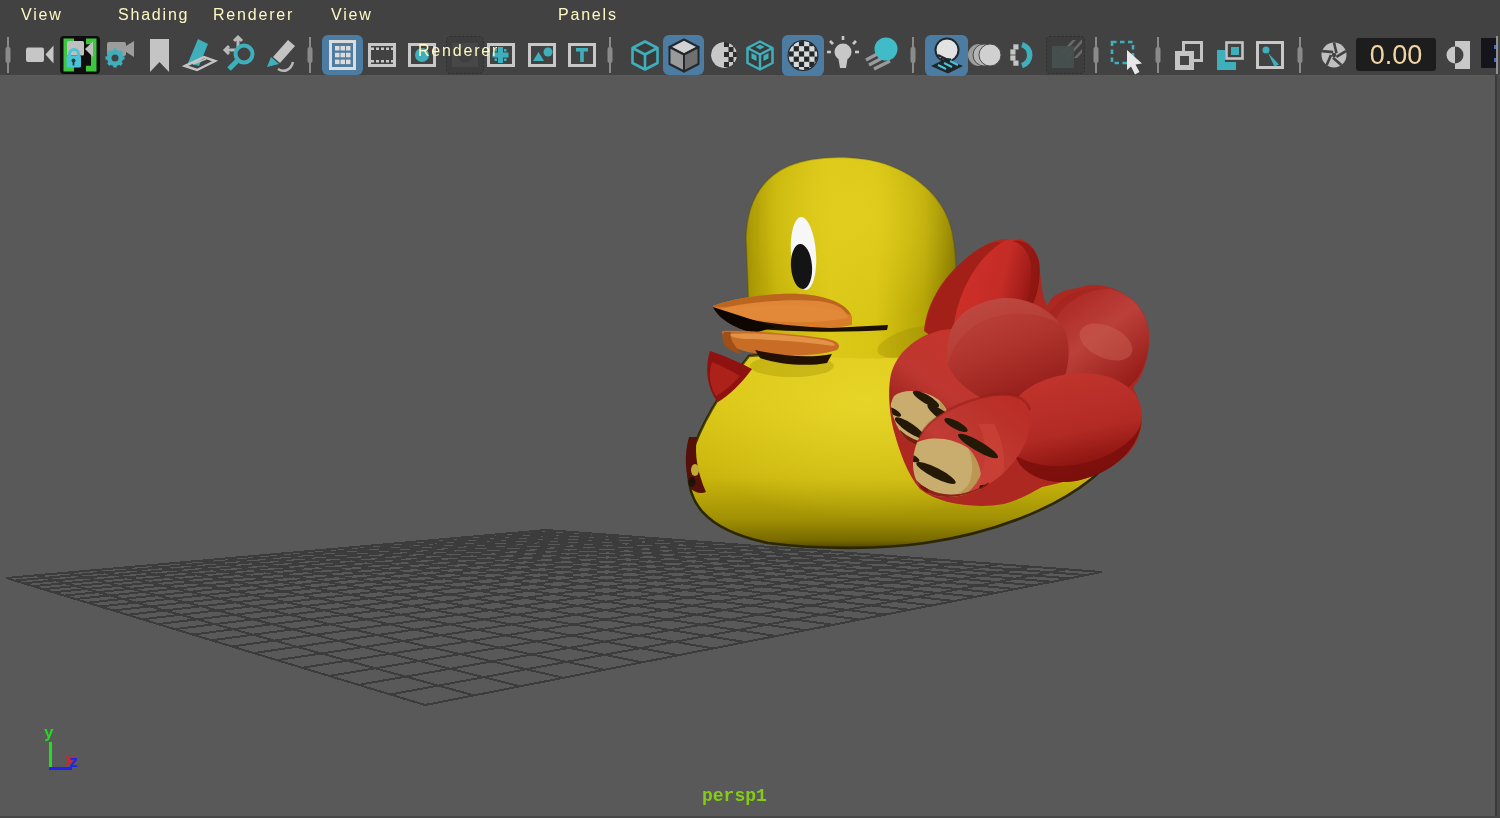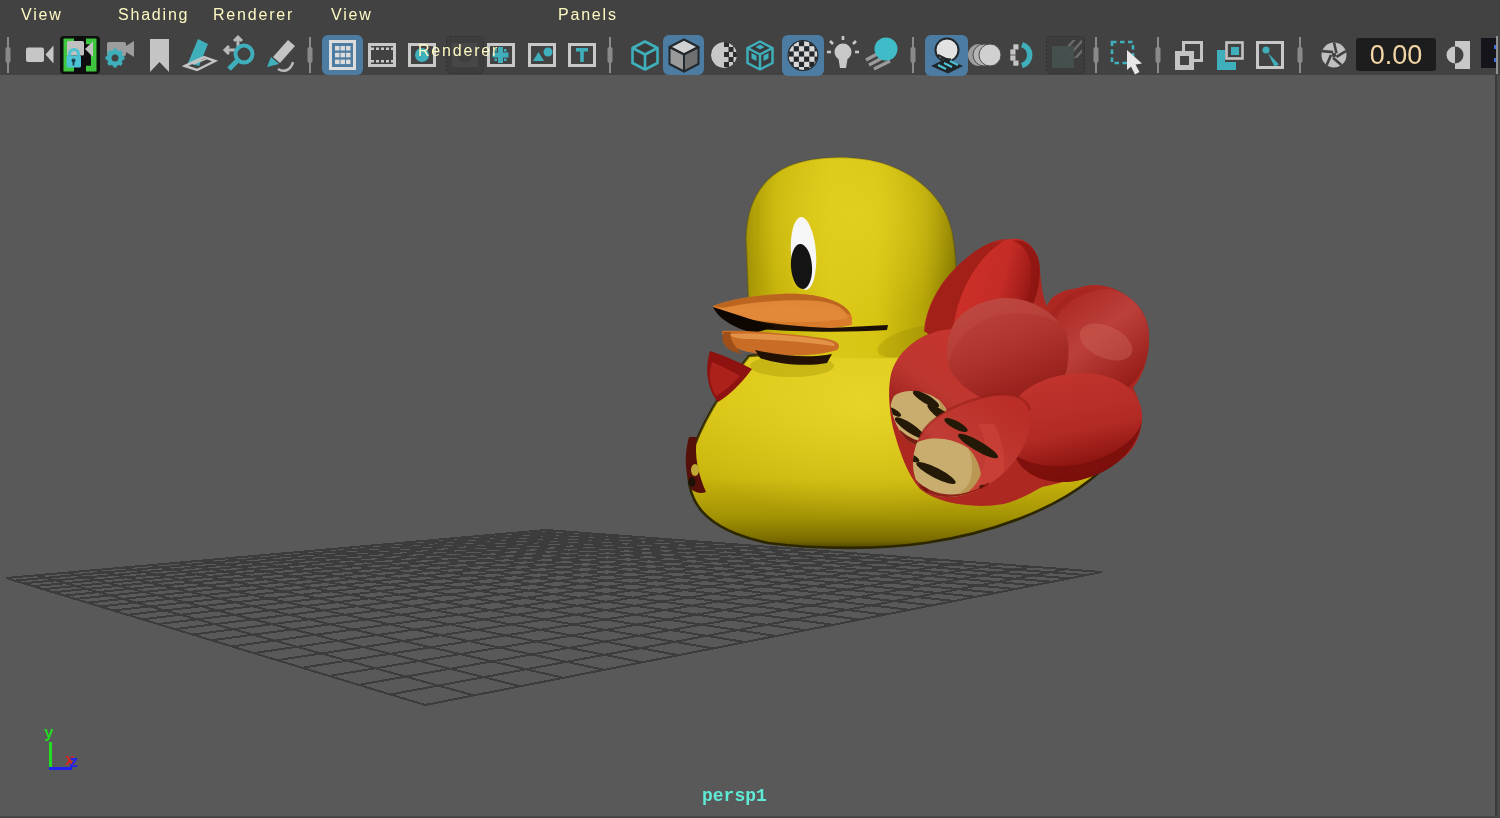--- a/index.html
+++ b/index.html
@@ -1,20 +1,20 @@
 <!DOCTYPE html>
 <html><head><meta charset="utf-8">
 <style>
 html,body{margin:0;padding:0;background:#595959;}
 *{box-sizing:border-box;}
 #stage{position:relative;width:1500px;height:818px;overflow:hidden;background:#595959;font-family:"Liberation Sans",sans-serif;}
 #topbar{position:absolute;left:0;top:0;width:1500px;height:75px;background:#424242;}
 .menu{position:absolute;top:0px;height:30px;line-height:30px;color:#fef9c3;font-size:16px;letter-spacing:1.8px;}
 #viewport{position:absolute;left:0;top:75px;}
-#persp{position:absolute;left:702px;top:786px;color:#5eead4;font-family:"Liberation Mono",monospace;font-size:18px;font-weight:bold;}
+#persp{position:absolute;left:702px;top:786px;color:#84cc16;font-family:"Liberation Mono",monospace;font-size:18px;font-weight:bold;}
 #rightedge{position:absolute;right:0;top:75px;width:5px;height:743px;background:#4a4a4a;border-left:2px solid #3a3a3a;}
 #bottomedge{position:absolute;left:0;top:816px;width:1500px;height:2px;background:#474747;}
 </style></head>
 <body>
 <div id="stage">
 <svg id="viewport" width="1500" height="743" viewBox="0 75 1500 743">
 <path d="M6.0 578.0L425.0 705.0M36.7 575.3L474.0 695.4M66.4 572.6L520.0 686.3M95.1 570.1L563.3 677.8M123.1 567.6L604.0 669.8M150.2 565.2L642.3 662.3M176.5 562.8L678.6 655.2M202.0 560.6L712.9 648.4M226.9 558.4L745.4 642.1M251.0 556.2L776.2 636.0M274.5 554.1L805.5 630.3M297.3 552.1L833.4 624.8M319.5 550.1L859.9 619.6M341.1 548.2L885.2 614.6M362.2 546.3L909.4 609.8M382.7 544.5L932.5 605.3M402.7 542.7L954.6 601.0M422.2 541.0L975.8 596.8M441.2 539.3L996.0 592.8M459.7 537.7L1015.5 589.0M477.8 536.1L1034.2 585.3M495.5 534.5L1052.1 581.8M512.7 533.0L1069.4 578.4M529.6 531.5L1086.0 575.1M546.0 530.0L1102.0 572.0M6.0 578.0L546.0 530.0M14.6 580.6L560.7 531.1M23.6 583.3L575.9 532.3M33.0 586.2L591.6 533.4M42.9 589.2L607.9 534.7M53.2 592.3L624.6 535.9M64.0 595.6L642.0 537.2M75.4 599.0L659.9 538.6M87.4 602.7L678.5 540.0M100.0 606.5L697.8 541.5M113.3 610.5L717.8 543.0M127.4 614.8L738.5 544.5M142.3 619.3L760.0 546.2M158.1 624.1L782.4 547.9M174.9 629.2L805.7 549.6M192.7 634.6L829.9 551.4M211.7 640.3L855.1 553.3M232.0 646.5L881.4 555.3M253.7 653.1L908.8 557.4M277.1 660.2L937.4 559.6M302.2 667.8L967.4 561.8M329.2 676.0L998.7 564.2M358.5 684.9L1031.5 566.7M390.3 694.5L1065.9 569.3M425.0 705.0L1102.0 572.0" stroke="#3c3c3d" stroke-width="2" shape-rendering="crispEdges" fill="none"></path>
 <g font-family="Liberation Mono,monospace" font-size="16" font-weight="bold">
 <path d="M50.5 769 L50.5 742" stroke="#22dd22" stroke-width="3" fill="none"></path>
 <path d="M49 768.5 L72 768.5" stroke="#2222ee" stroke-width="3" fill="none"></path>

